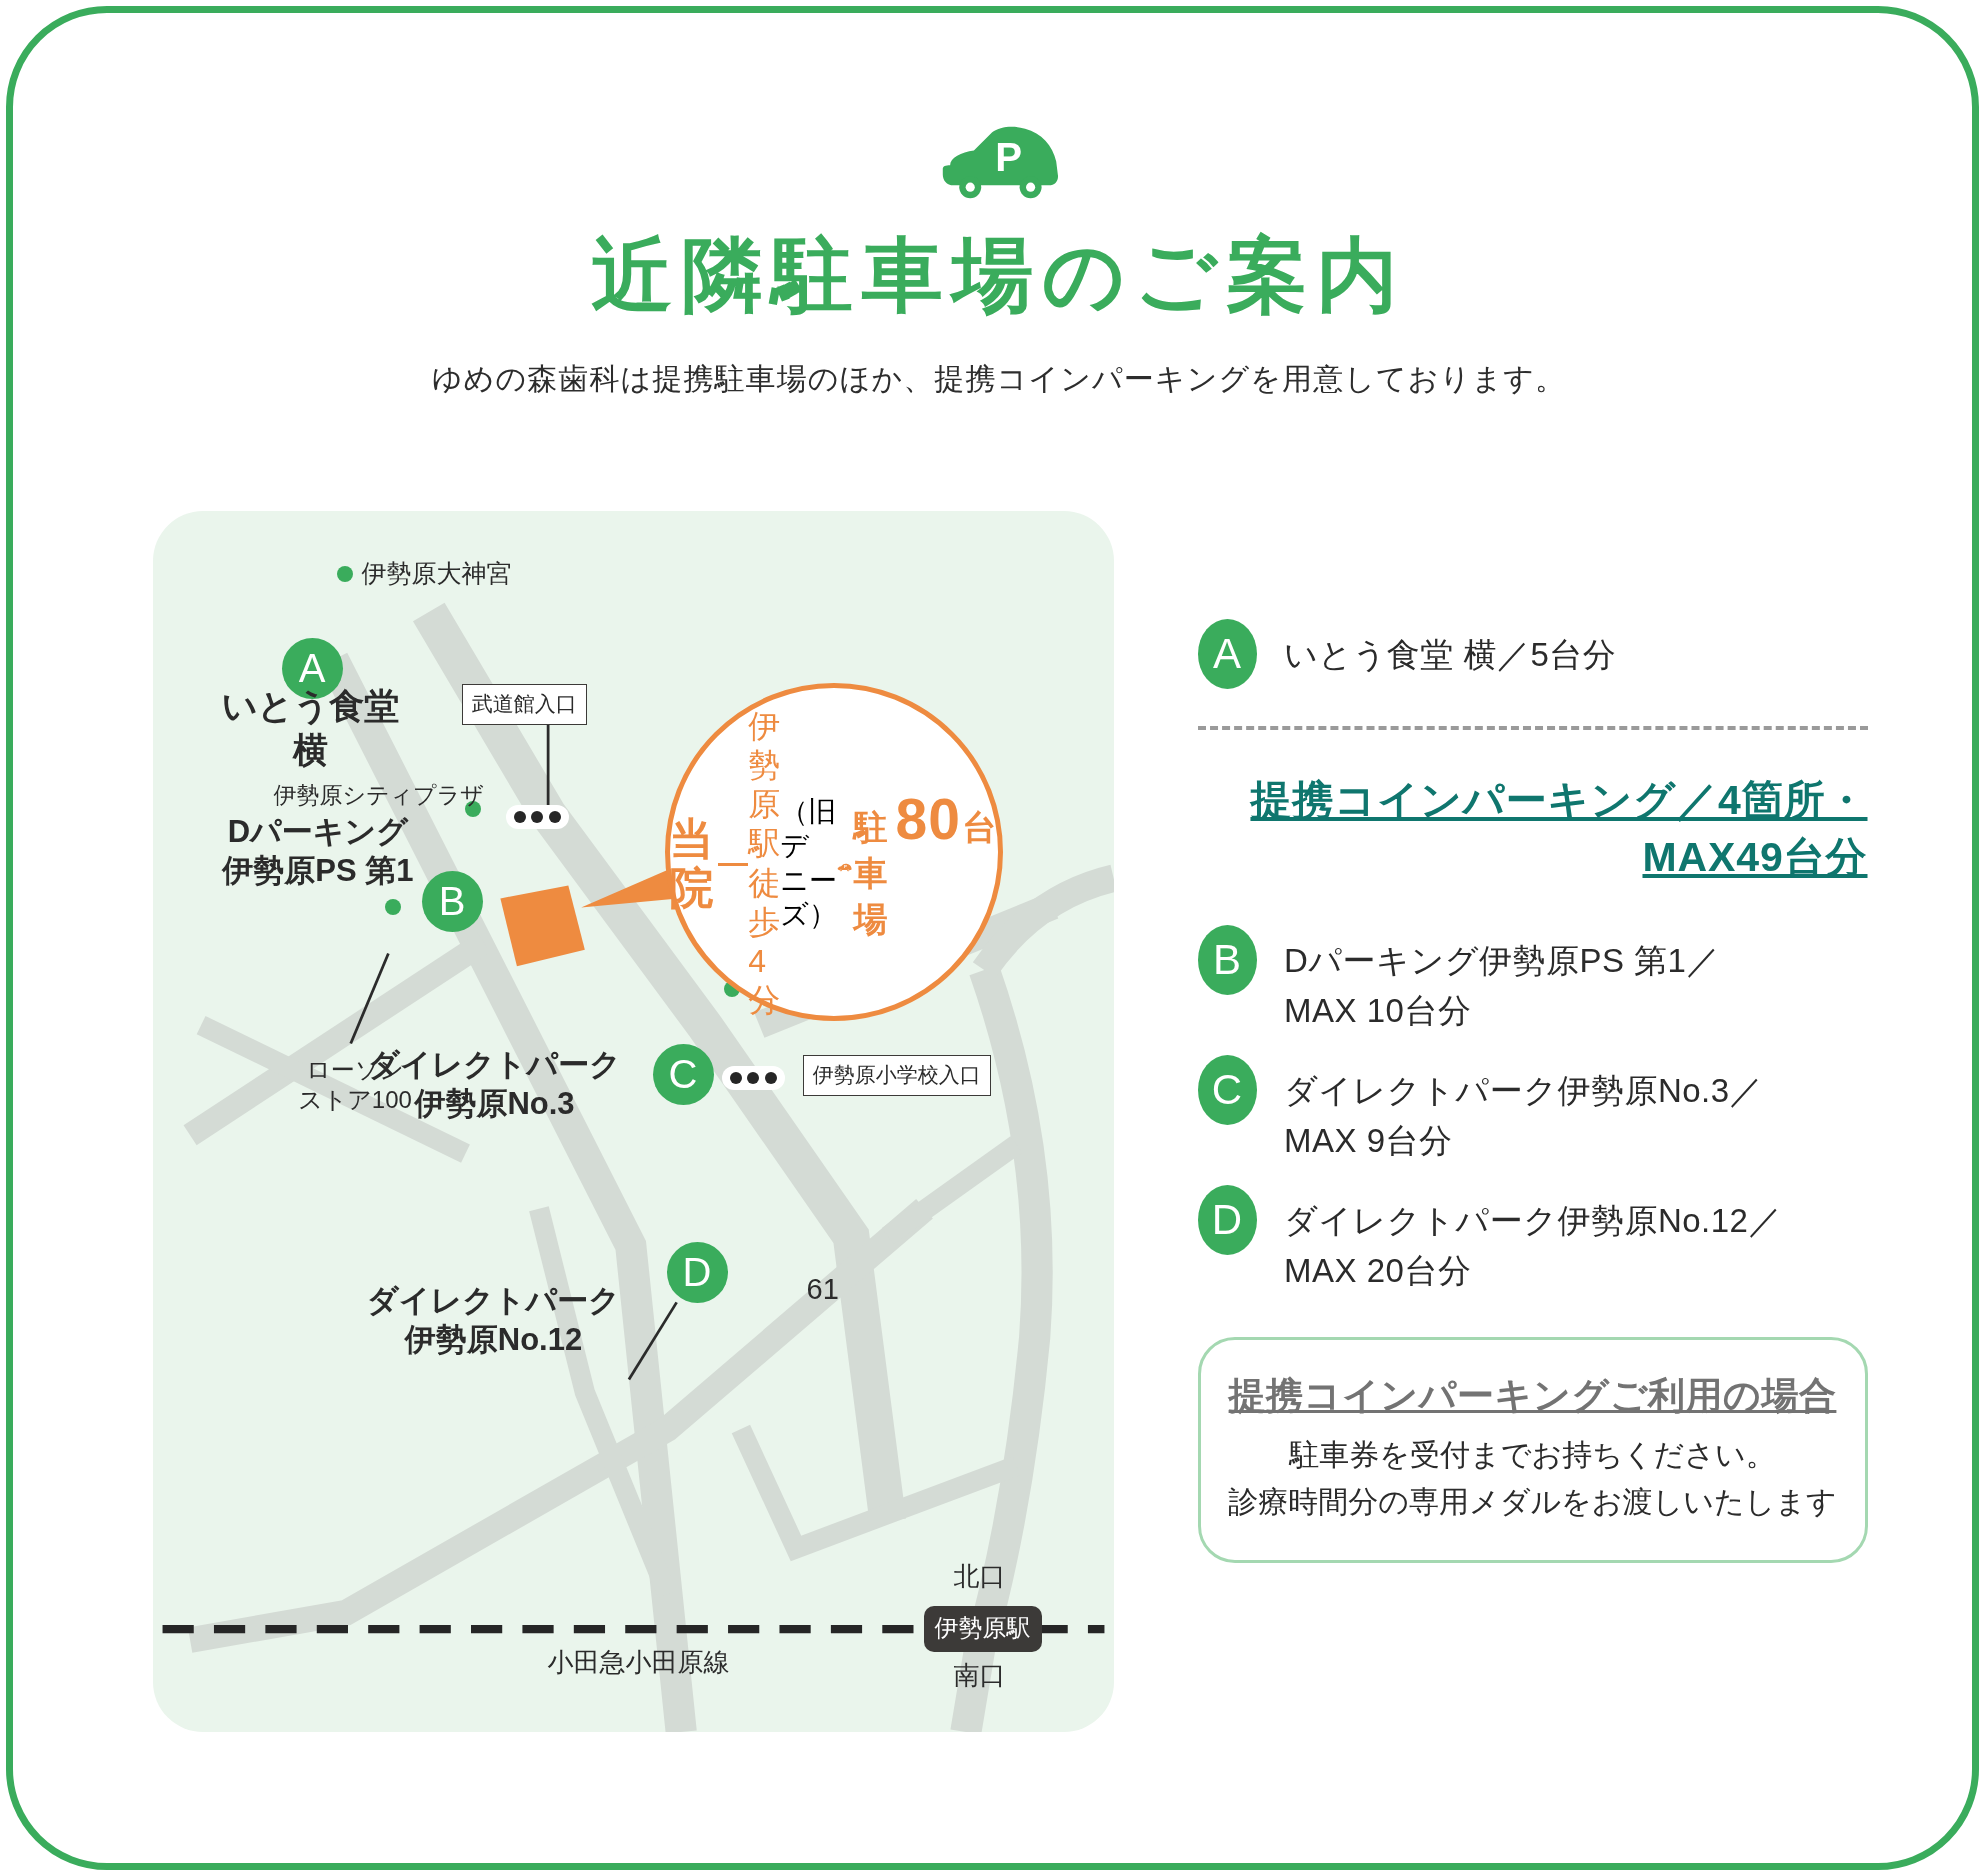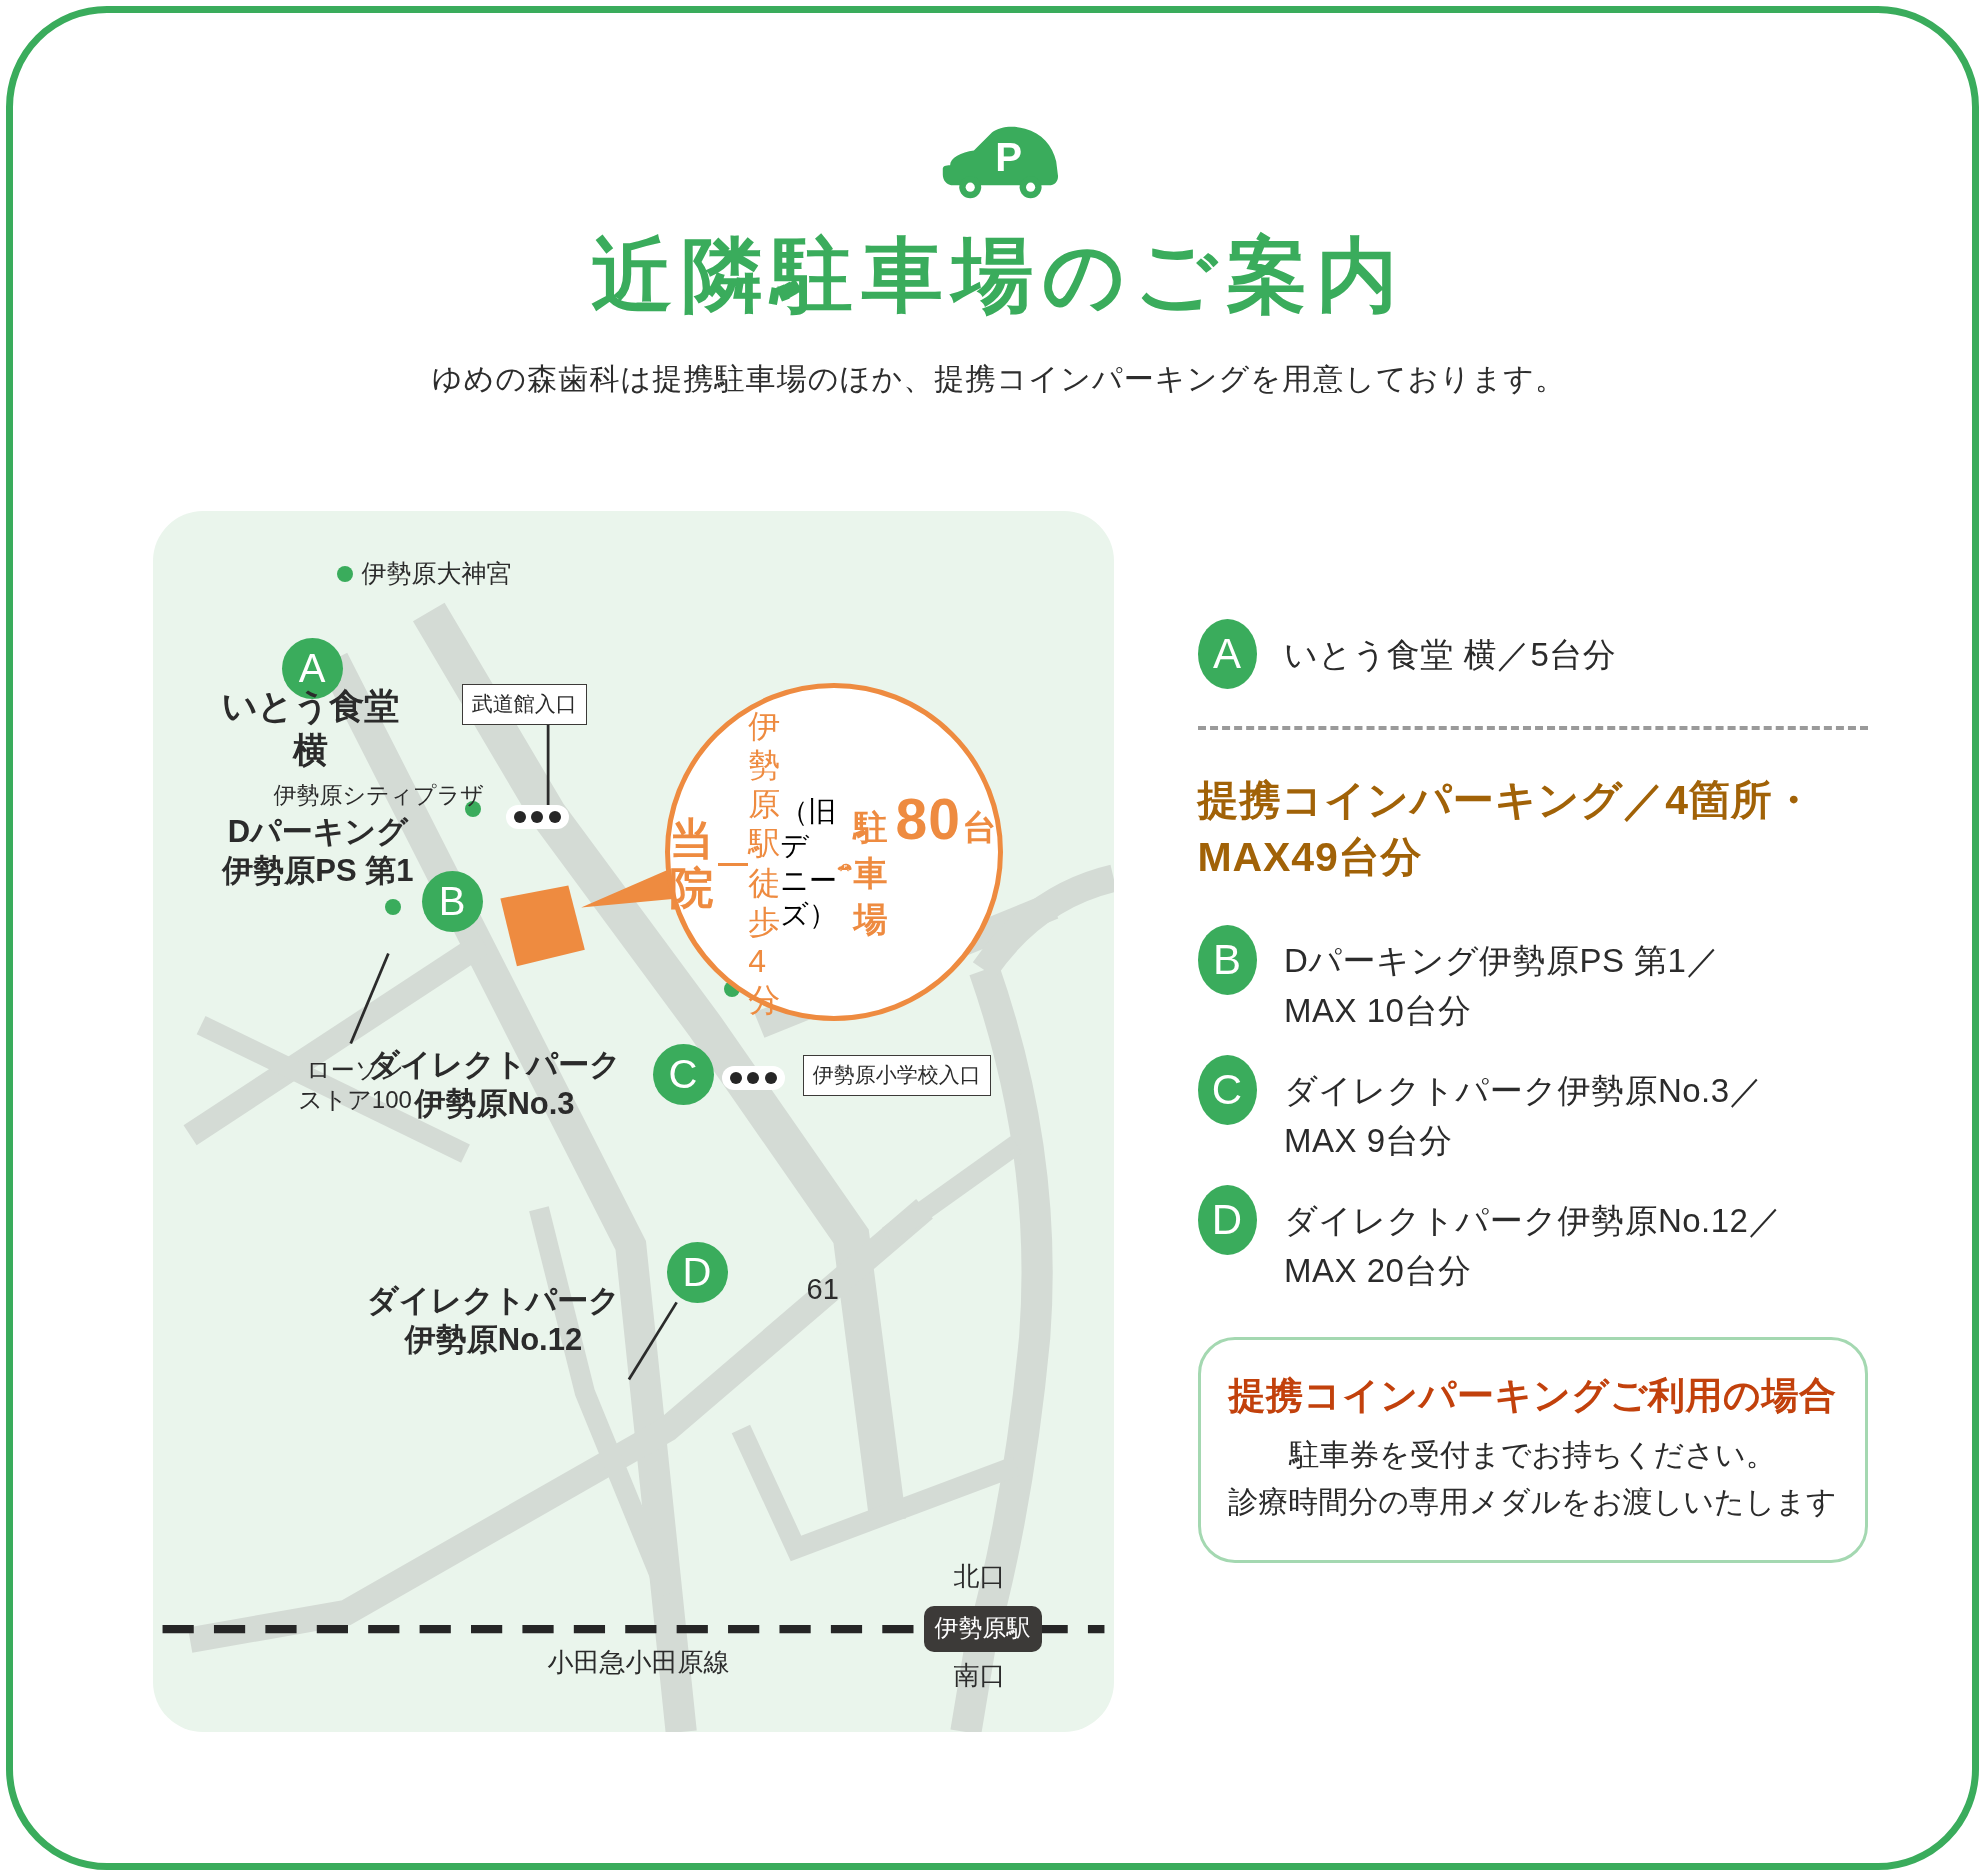--- a/index.html
+++ b/index.html
@@ -151,38 +151,39 @@
     font-size: 42px;
     display: flex; align-items: center; justify-content: center;
     margin-right: 27.5px;
     line-height: 1;
   }
   .legend-text { color: #2b2b2b; font-size: 33px; line-height: 1.5; padding-top: 11px; white-space: pre-line; letter-spacing: 0.5px; }
 
   #legend-divider { border-top: 4.6px dashed #9a9a9a; margin: 37px 0 42px; }
 
   #coin-heading {
-    color: #a16207;
+    color: #0f766e;
     font-size: 41px;
     font-weight: 700;
-    text-align: left;
+    text-align: right;
     line-height: 1.4;
     white-space: pre-line;
     margin-bottom: 39px;
     letter-spacing: 0.9px;
+    text-decoration: underline;
   }
 
   #notice-box {
     margin-top: 42px;
     border: 3.7px solid #a4d8b1;
     border-radius: 37px;
     padding: 31px 18.4px 35px;
     text-align: center;
   }
-  #notice-title { color: #c2410c; font-size: 37px; font-weight: 700; letter-spacing: 0.5px; }
+  #notice-title { color: #737373; font-size: 37px; font-weight: 700; letter-spacing: 0.5px; text-decoration: underline; }
   #notice-body { color: #2b2b2b; font-size: 30px; line-height: 1.55; margin-top: 11px; white-space: pre-line; text-align: center; }
 </style>
 </head>
 <body>
 
 <div id="page-frame">
 
   <div id="header">
 
     <svg id="car-badge-icon" viewBox="0 0 140 82">

